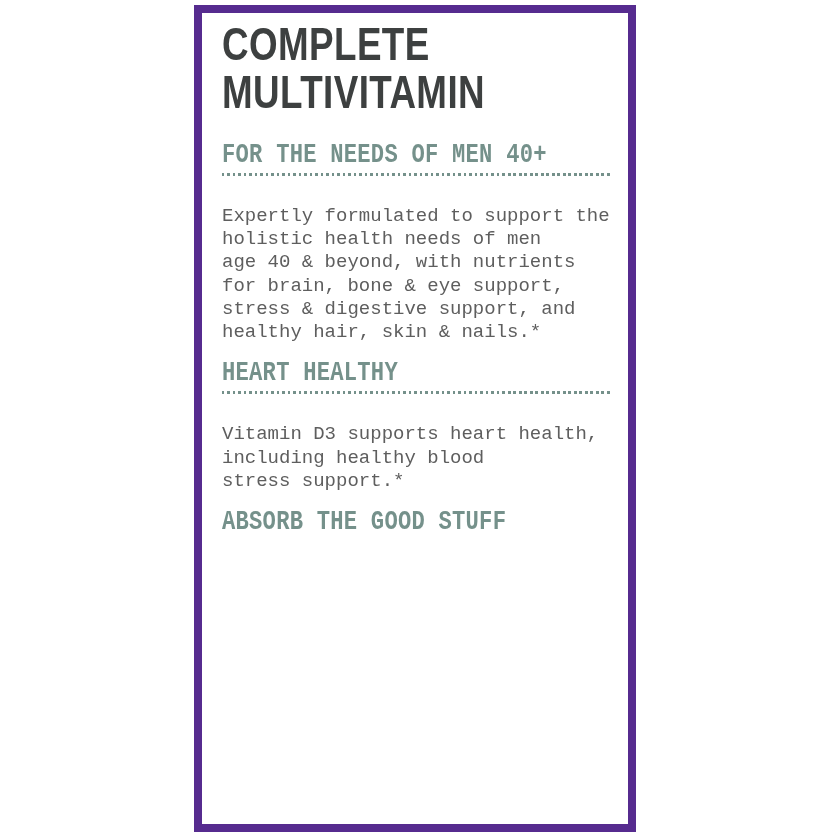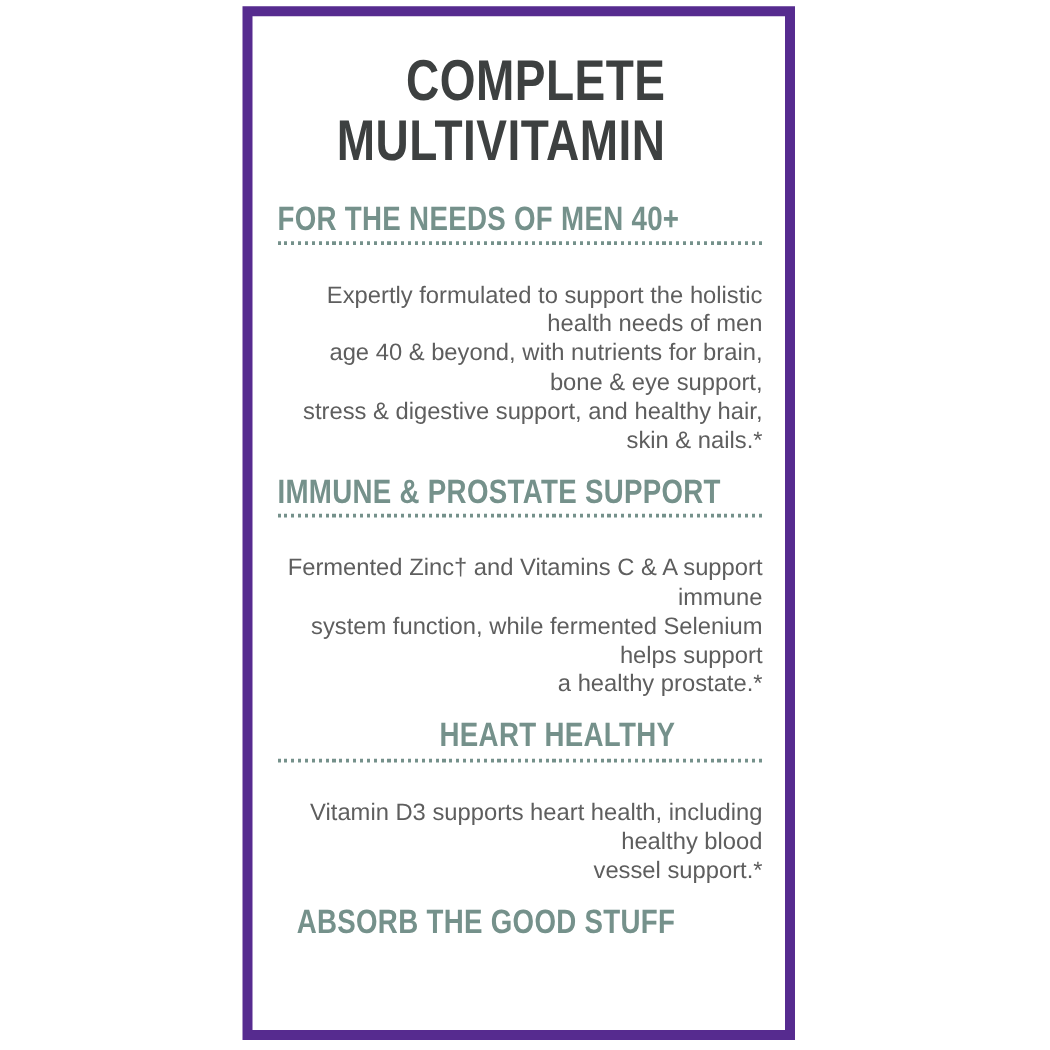--- a/index.html
+++ b/index.html
@@ -19,37 +19,37 @@
   }
   .label-card {
     position: absolute;
     left: 194px;
     top: 5px;
     width: 442px;
     height: 827px;
     box-sizing: border-box;
     border: 8px solid var(--accent, #562b8f);
     background: #ffffff;
-    padding: 20px 18px 0 20px;
-    text-align: right;
+    padding: 0 18px 0 20px;
   }
   .product-title {
     margin-top: 8px;
     font-size: 46px;
     font-weight: bold;
     line-height: 1.04;
     letter-spacing: 0.5px;
     color: var(--title, #3d4040);
     transform: scaleX(0.80);
     transform-origin: left top;
     white-space: pre-line;
     margin-bottom: 24px;
   }
   .section {
     margin-bottom: 15px;
+    font-family: Liberation Mono, monospace;
   }
   .section-heading {
     font-size: 27px;
     font-weight: bold;
     letter-spacing: 0.3px;
     line-height: 1.05;
     color: var(--heading, #75918b);
     transform: scaleX(0.82);
     transform-origin: left top;
     white-space: nowrap;
@@ -84,33 +84,26 @@
 MULTIVITAMIN</div>
 
     <div class="section">
       <div class="section-heading">FOR THE NEEDS OF MEN 40+</div>
       <div class="dotted-rule"></div>
       <div class="section-body">Expertly formulated to support the holistic health needs of men
 age 40 &amp; beyond, with nutrients for brain, bone &amp; eye support,
 stress &amp; digestive support, and healthy hair, skin &amp; nails.*</div>
     </div>
 
-    <div class="section">
-      <div class="section-heading">IMMUNE &amp; PROSTATE SUPPORT</div>
-      <div class="dotted-rule"></div>
-      <div class="section-body">Fermented Zinc† and Vitamins C &amp; A support immune
-system function, while fermented Selenium helps support
-a healthy prostate.*</div>
-    </div>
 
     <div class="section">
       <div class="section-heading">HEART HEALTHY</div>
       <div class="dotted-rule"></div>
       <div class="section-body">Vitamin D3 supports heart health, including healthy blood
-vessel support.*</div>
+stress support.*</div>
     </div>
 
 
     <div class="section">
       <div class="section-heading">ABSORB THE GOOD STUFF</div>
 
     </div>
 
   </div>
 </div>

